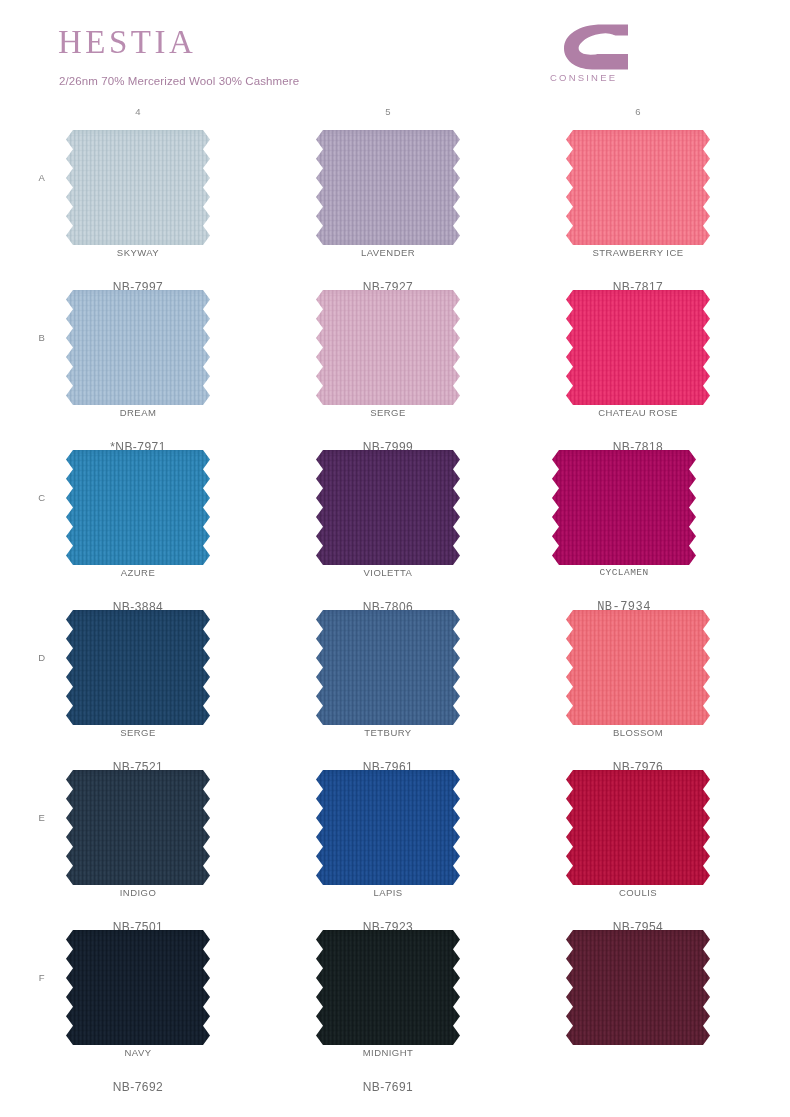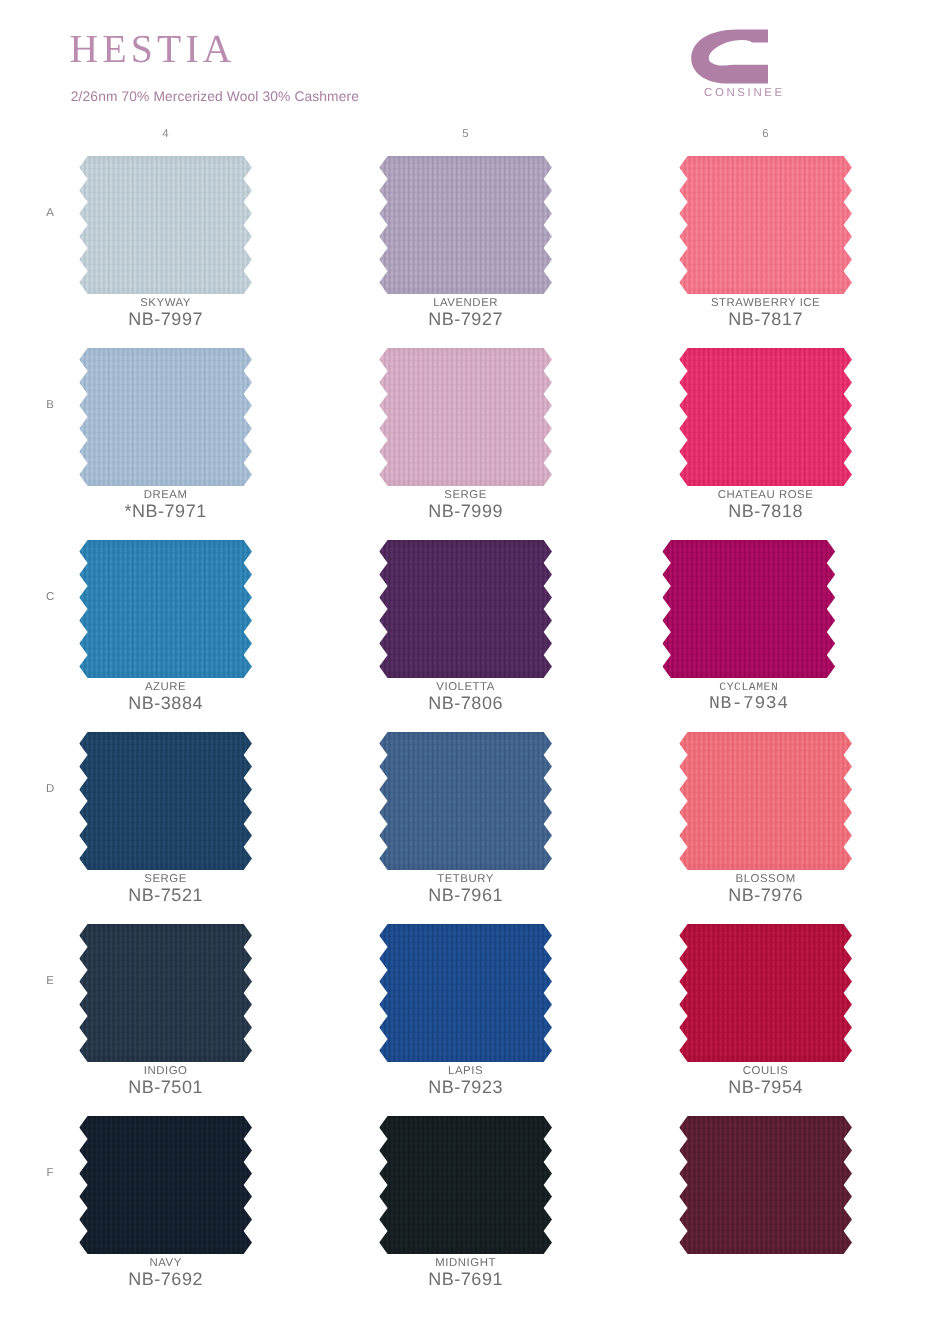--- a/index.html
+++ b/index.html
@@ -15,21 +15,20 @@
     font-family: "Liberation Sans", sans-serif;
     -webkit-font-smoothing: antialiased;
   }
 
   
   .header {
     position: absolute;
     left: 0; top: 0;
     width: 700px;
     height: 100px;
-    padding-left: 12px;
   }
   .brand-title {
     position: absolute;
     left: 58px;
     top: 26px;
     font-family: "Liberation Serif", serif;
     font-size: 33px;
     letter-spacing: 3.5px;
     color: #b98cb0;
     font-weight: 400;
@@ -56,21 +55,21 @@
     left: 12px;
     top: 0;
     width: 68px;
     height: 46px;
   }
   .logo-word {
     position: absolute;
     left: 0;
     top: 48px;
     width: 92px;
-    text-align: right;
+    text-align: left;
     font-size: 9.5px;
     letter-spacing: 2.2px;
     color: #b48cae;
   }
 
   
   .grid {
     position: absolute;
     left: 0;
     top: 100px;
@@ -137,25 +136,26 @@
     text-align: center;
   }
   .caption .name {
     font-size: 9.5px;
     color: #6f6f6f;
     letter-spacing: 0.45px;
     line-height: 14px;
     white-space: nowrap;
   }
   .caption .code {
-    font-size: 15px;
+    font-size: 12px;
     color: #6f6f6f;
     letter-spacing: 0.45px;
     line-height: 14px;
     white-space: nowrap;
+    margin-top: 20px;
   }
 </style>
 </head>
 <body>
 
 <div class="header">
   <div class="brand-title">HESTIA</div>
   <div class="brand-subtitle">2/26nm 70% Mercerized Wool 30% Cashmere</div>
   <div class="logo">
     <div class="logo-mark">

